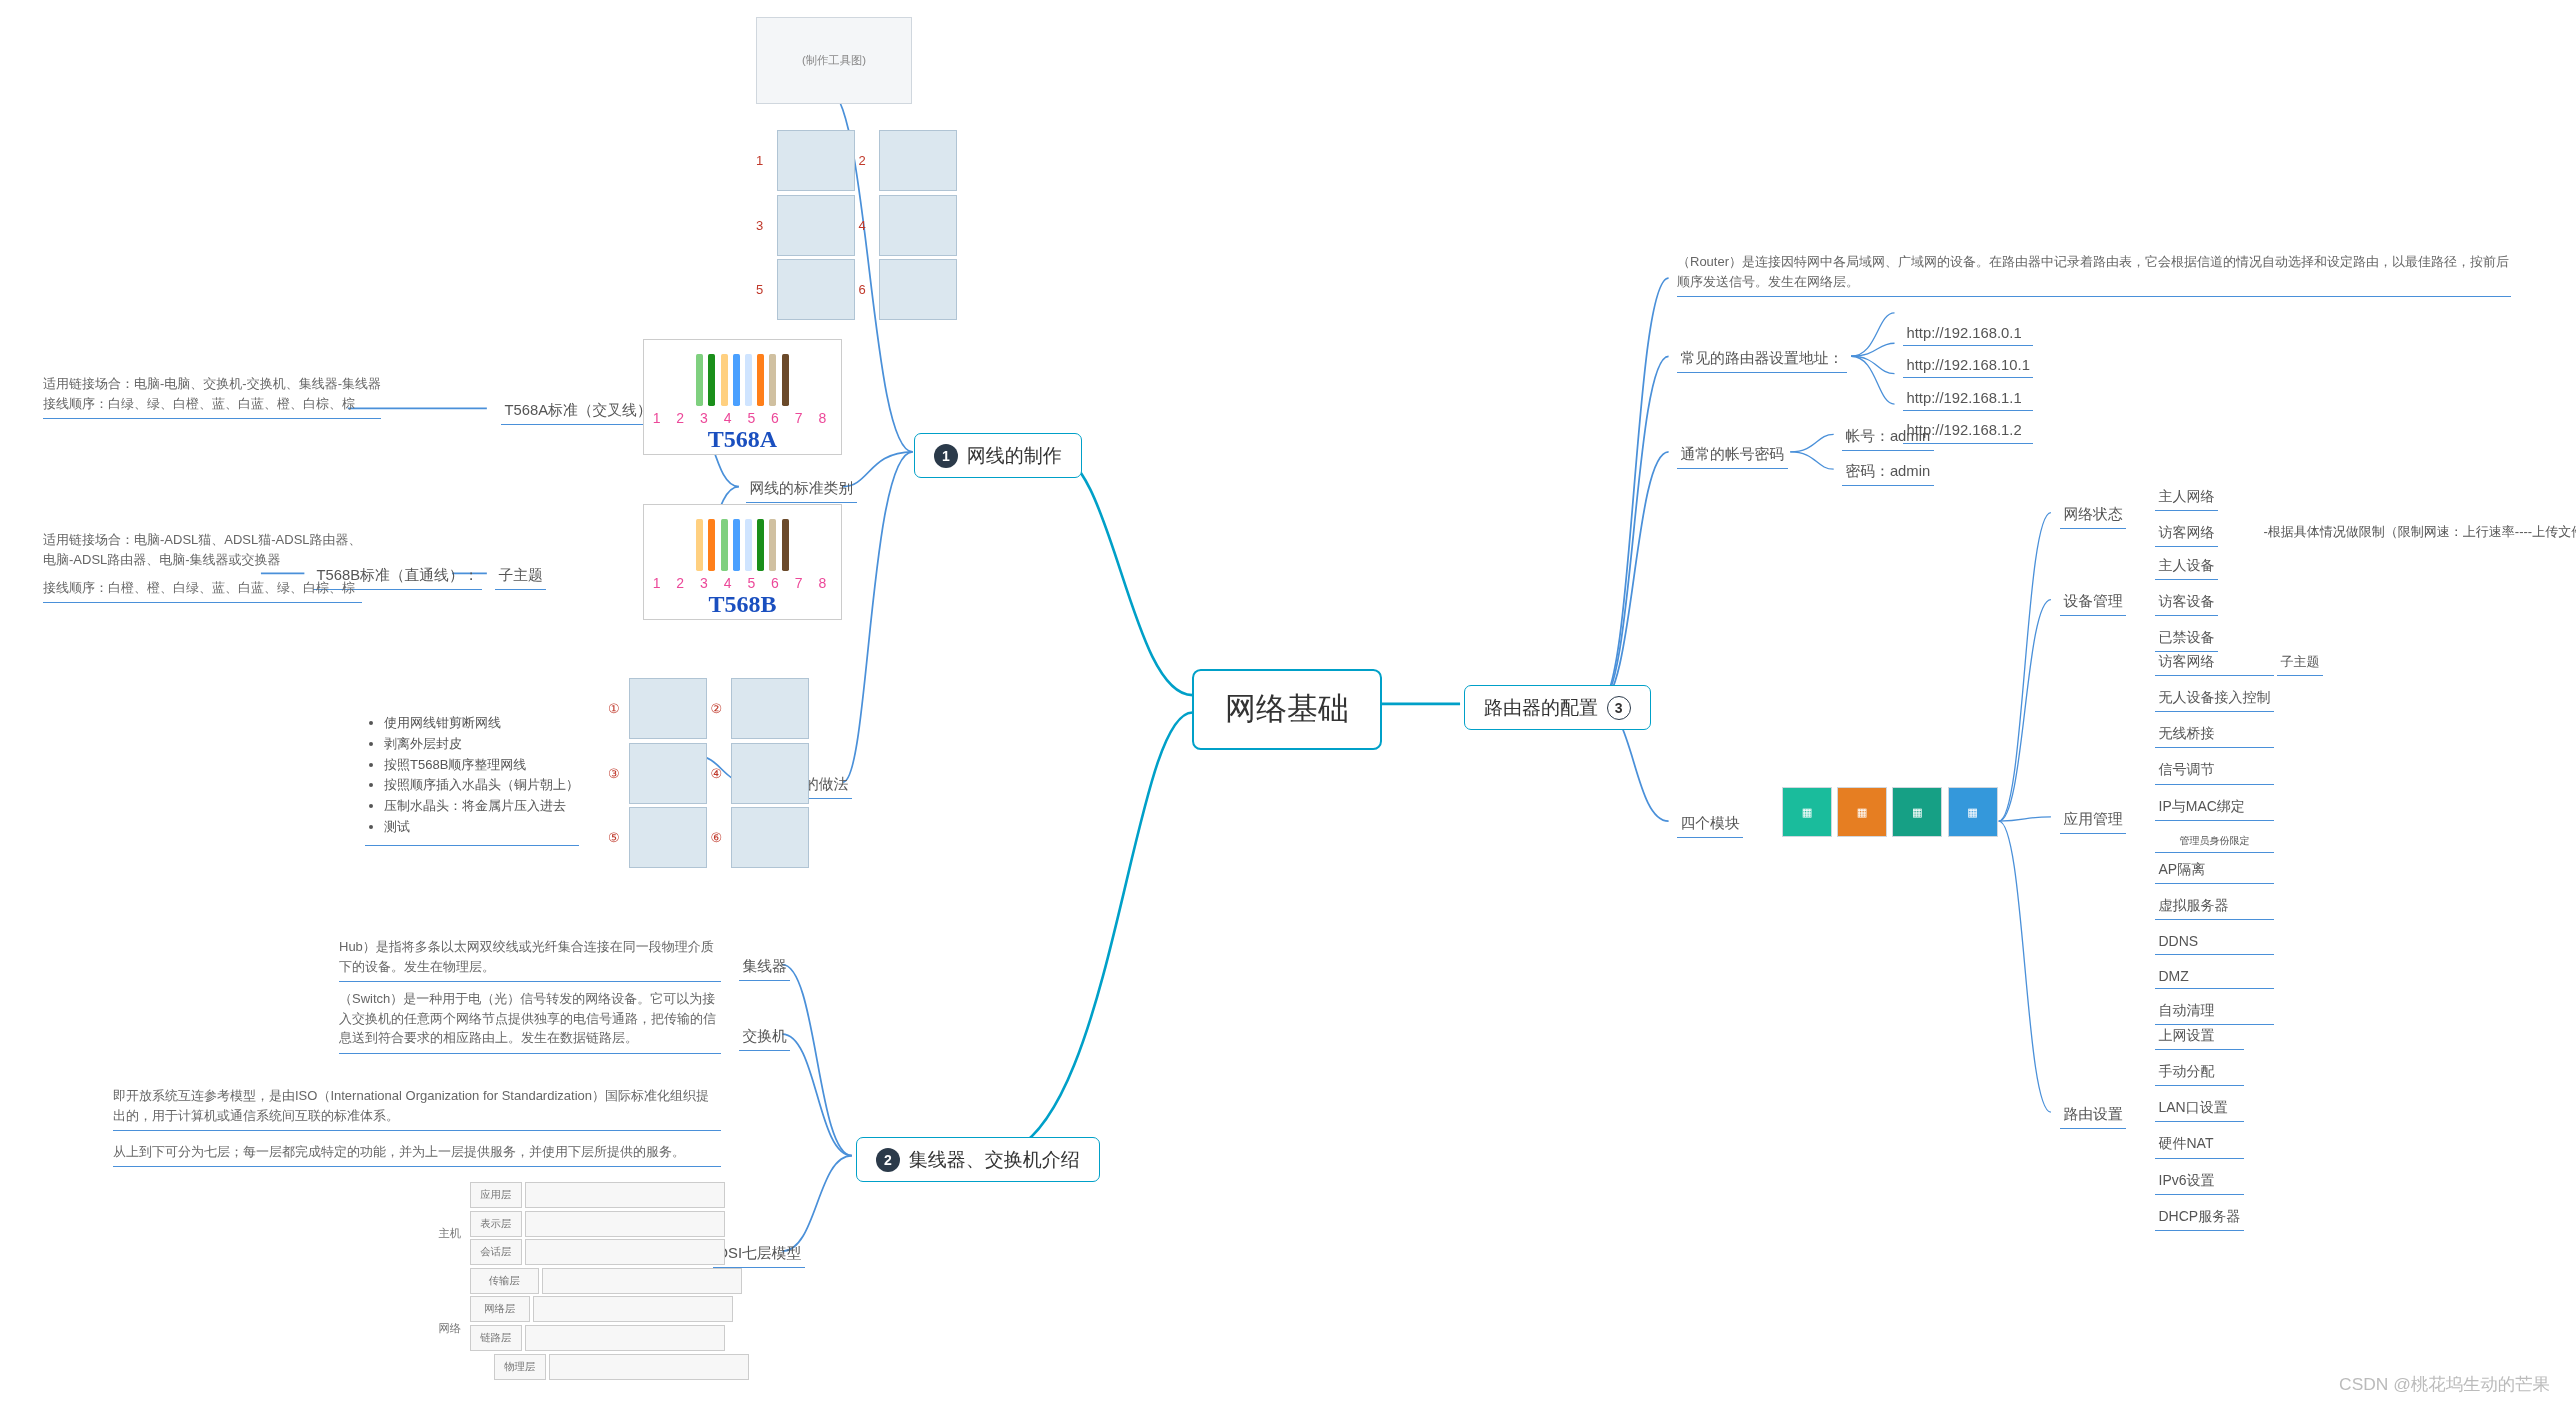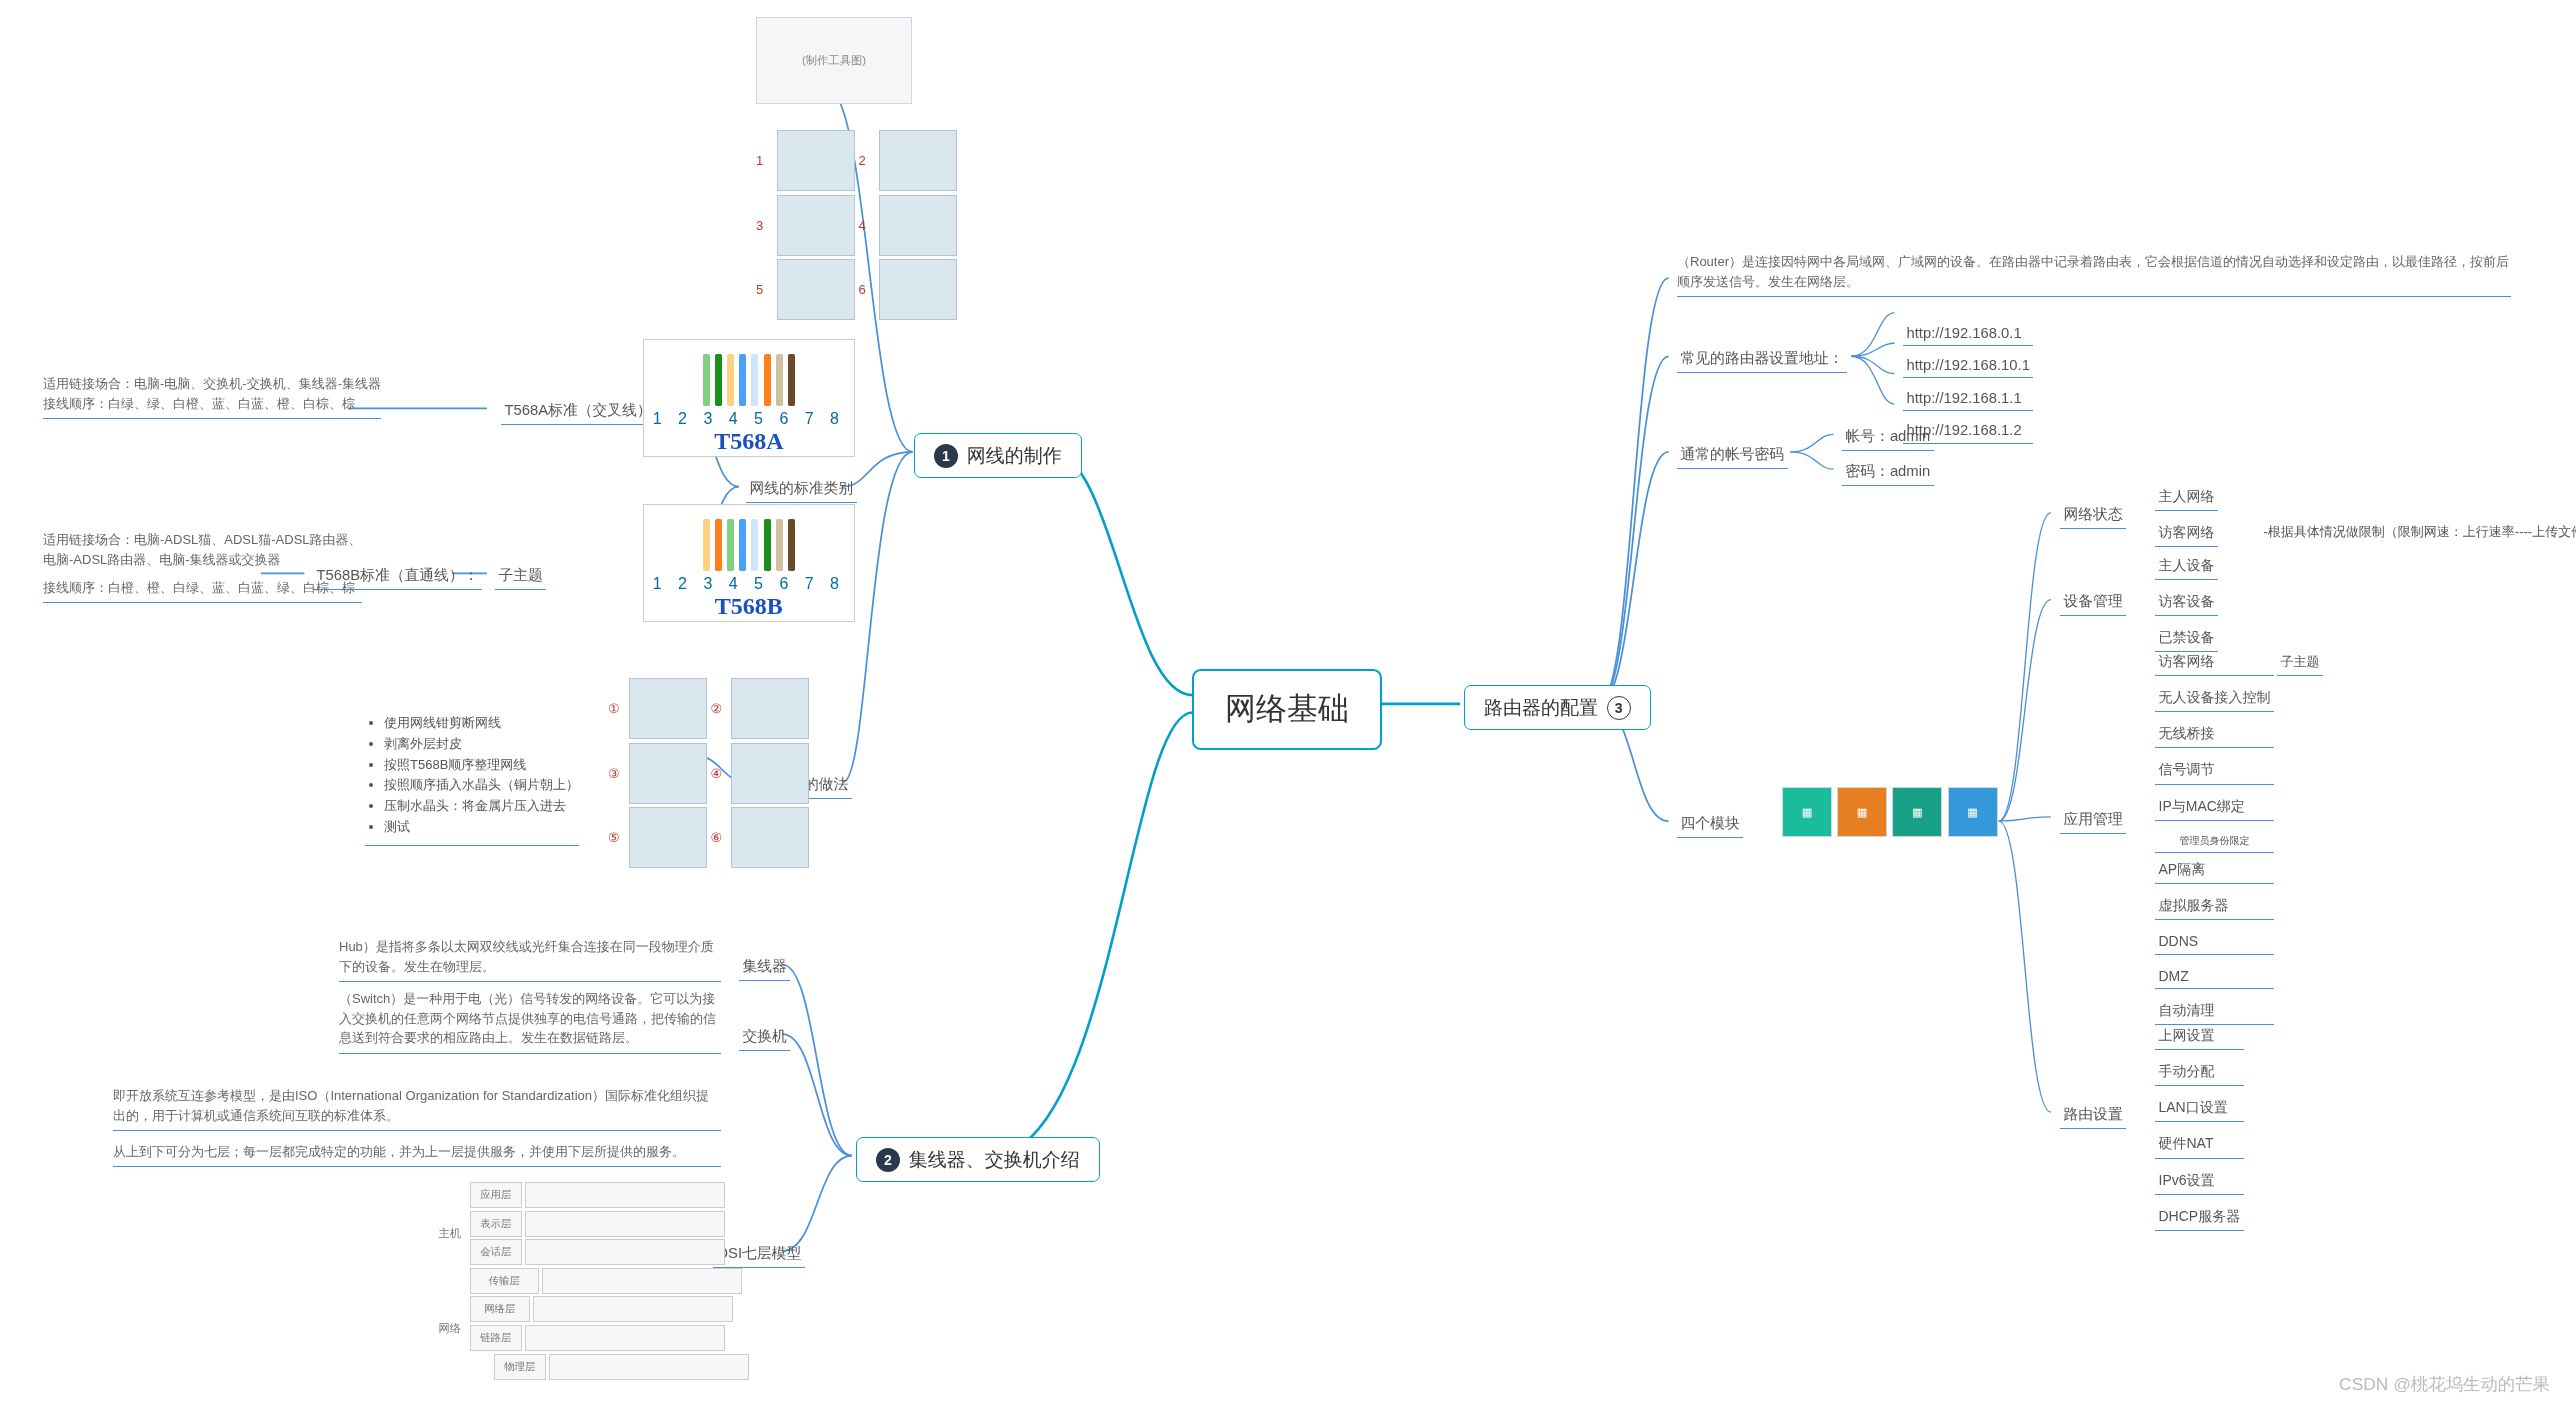--- a/index.html
+++ b/index.html
@@ -9,21 +9,21 @@
   .root { border:2.6px solid #00a0c8; border-radius:8.7px; padding:17.4px 31px; font-size:31px; color:#333; background:#fff; }
   .branch { border:1.7px solid #00a0c8; border-radius:7px; padding:8.7px 19px; font-size:19px; color:#333; background:#fff; display:flex; align-items:center; gap:8.7px;}
   .num-badge { display:inline-flex; width:24px; height:24px; border-radius:50%; background:#2b3a4a; color:#fff; align-items:center; justify-content:center; font-size:14px; font-weight:bold;}
   .num-badge.outline { background:#fff; color:#333; border:1.7px solid #2b3a4a;}
   .leaf { color:#555; font-size:14.8px; border-bottom:1.3px solid #4a90d9; padding:2.6px 3.5px 4.3px 3.5px; }
   .leaf-plain { color:#555; font-size:14.8px; padding:2.6px 3.5px; }
   .small { font-size:13px; color:#666; max-width:452px; white-space:normal; line-height:1.5; border-bottom:1.3px solid #4a90d9; padding-bottom:5.2px;}
   .img-ph { background:#f4f6f8; border:0.9px solid #d0d7de; display:flex; align-items:center; justify-content:center; font-size:11.3px; color:#888; text-align:center;}
   ul.bullets { list-style:disc; padding-left:19px; font-size:13px; color:#555; line-height:1.6;}
   .t568-label { font-family: "Times New Roman", serif; font-weight:bold; font-size:24px; color:#1a4fbf; text-align:center;}
-  .t568-nums { font-size:16px; letter-spacing:6px; color:#0369a1; text-align:center; padding-top:3.5px;}
+  .t568-nums { font-size:14px; letter-spacing:6px; color:#ec4899; text-align:center; padding-top:3.5px;}
   .wire-box { border:0.9px solid #ccc; padding:5.2px 8.7px 1.7px 8.7px; background:#fff;}
   .wire-row { display:flex; gap:5.2px; justify-content:center; height:61px; align-items:flex-end;}
   .wire { width:7px; height:52px; border-radius:1.7px;}
   .watermark { position:absolute; right:26px; bottom:15.6px; font-size:17.4px; color:#bbb;}
   .step-grid { display:grid; grid-template-columns:17.4px 78px 17.4px 78px; gap:3.5px 3.5px; align-items:center;}
   .step-grid .n { color:#c0392b; font-size:13px;}
   .step-grid .cell { height:61px; background:#dbe7ef; border:0.9px solid #b0c4d4;}
   .osi-ph { border:0.9px solid #ccc; background:#f7f7f7; font-size:10.4px; color:#777;}
 </style>
 </head>

